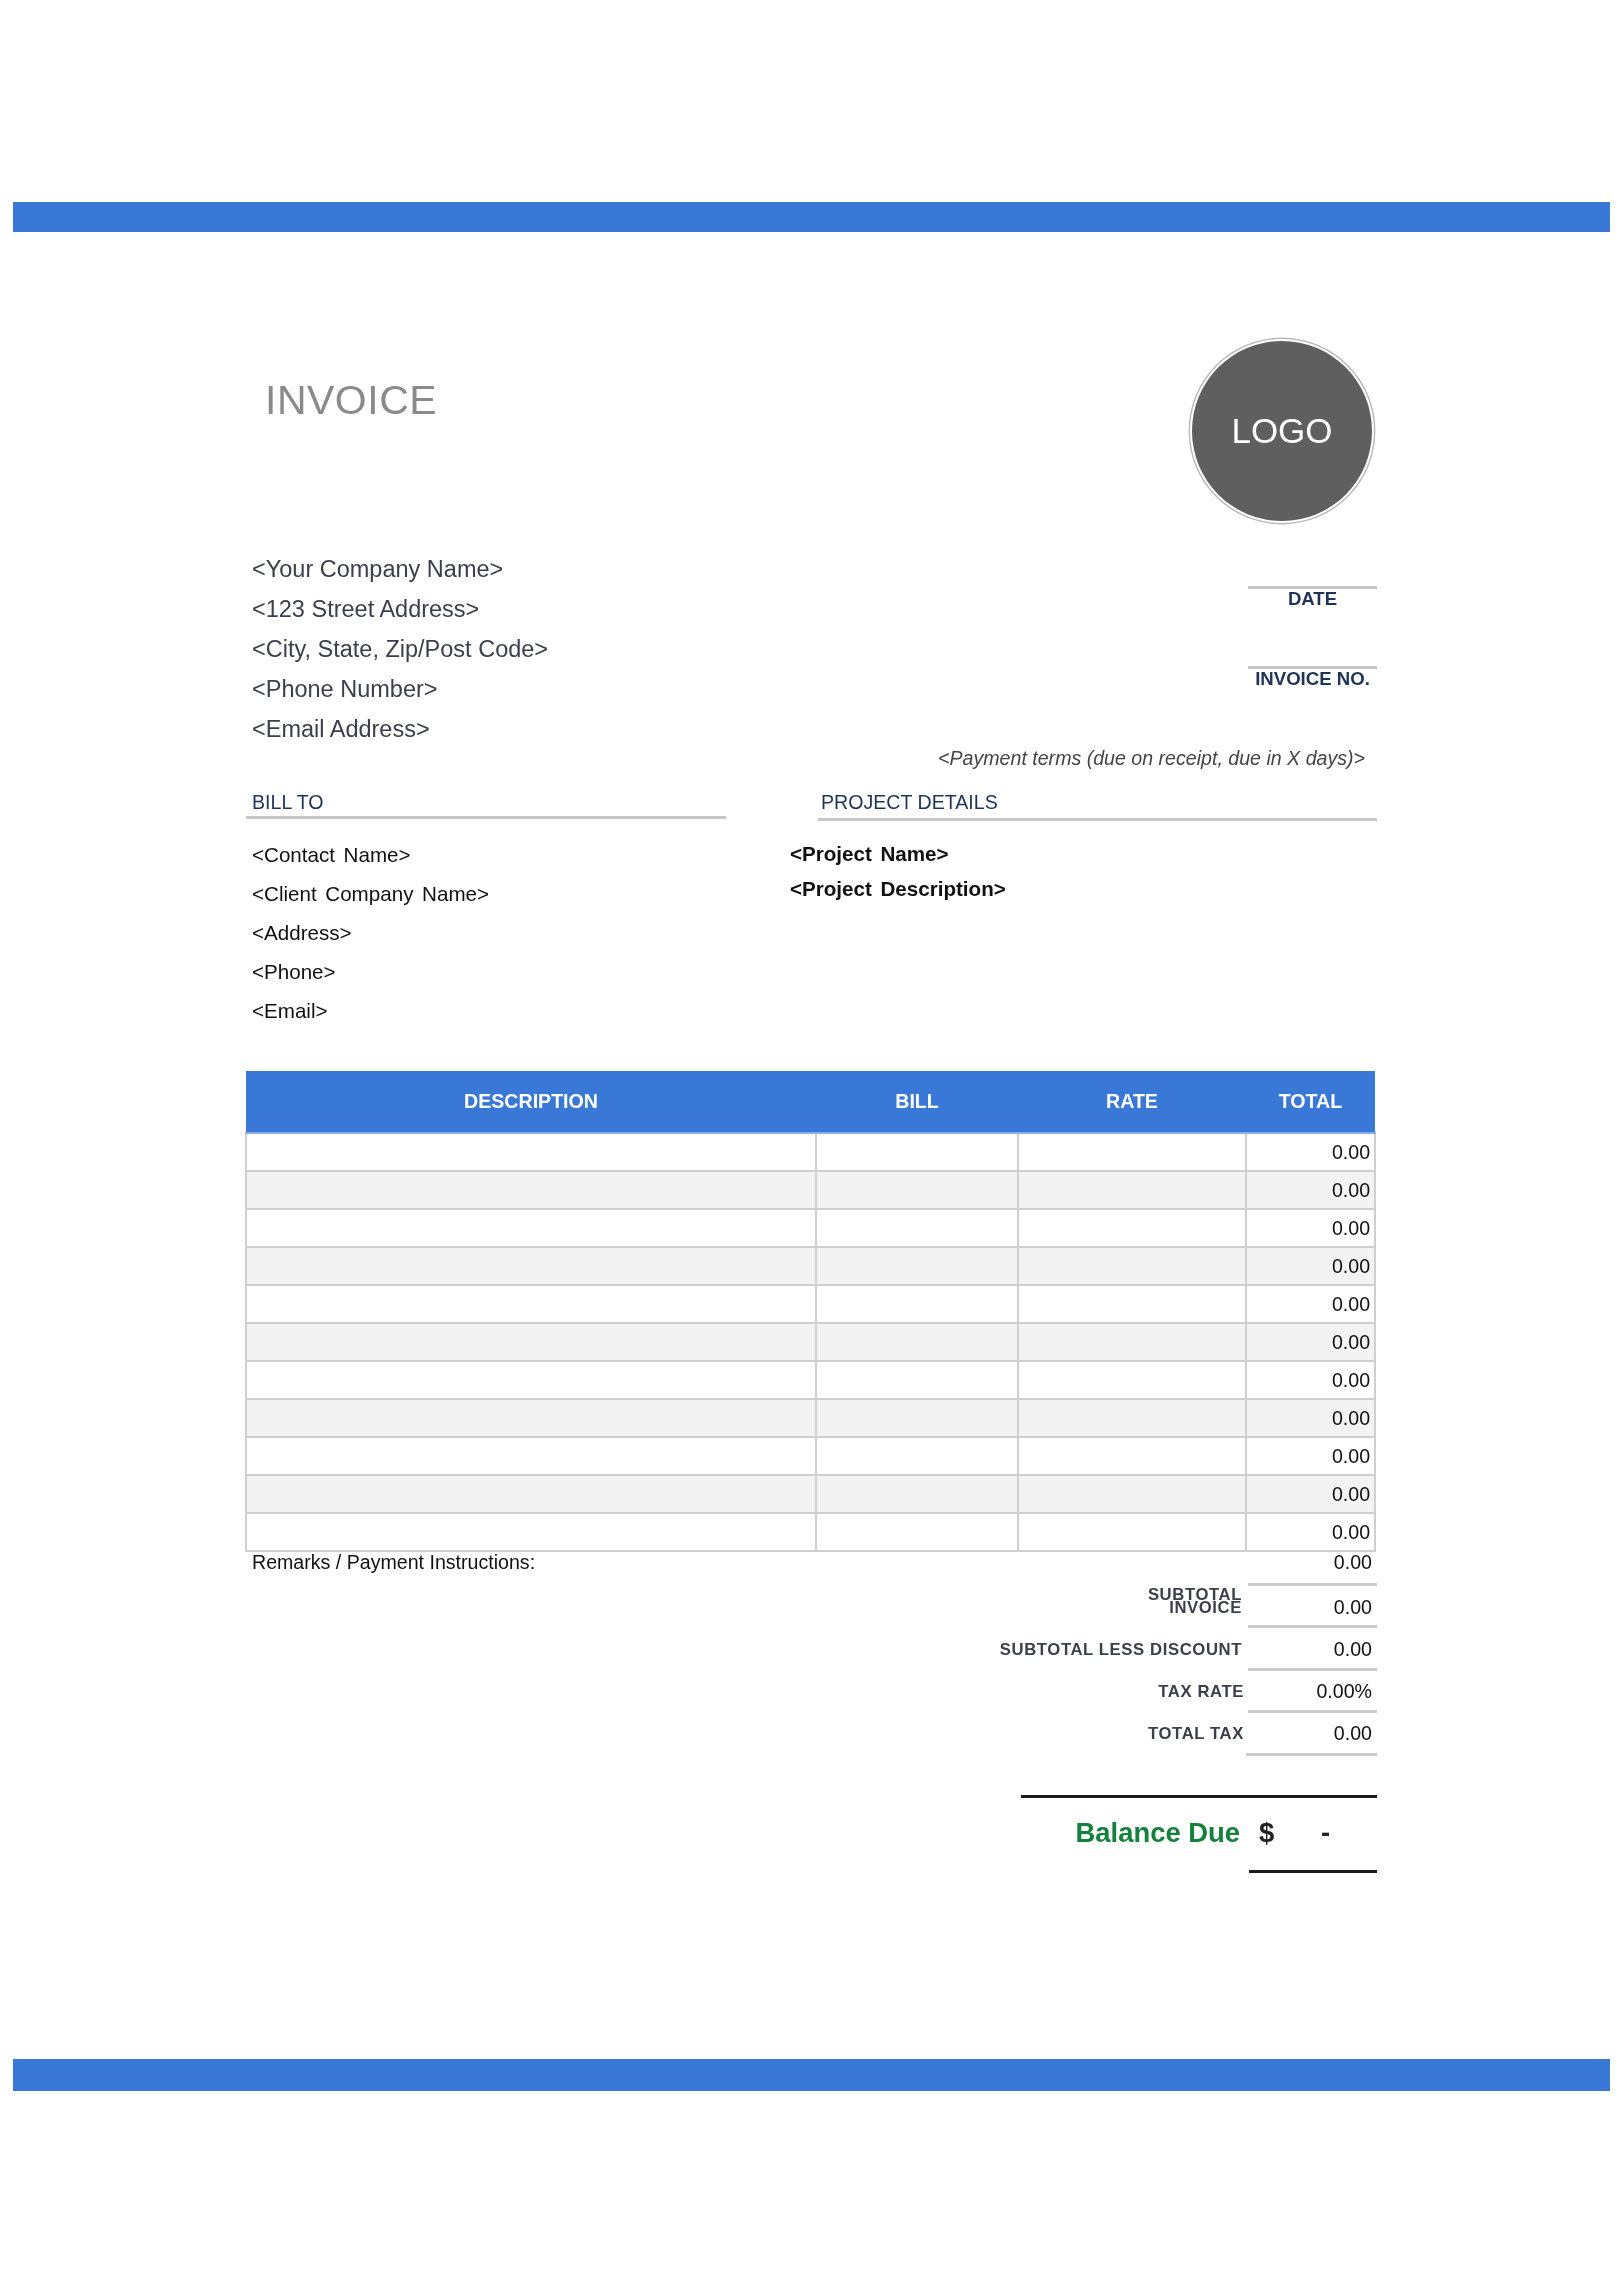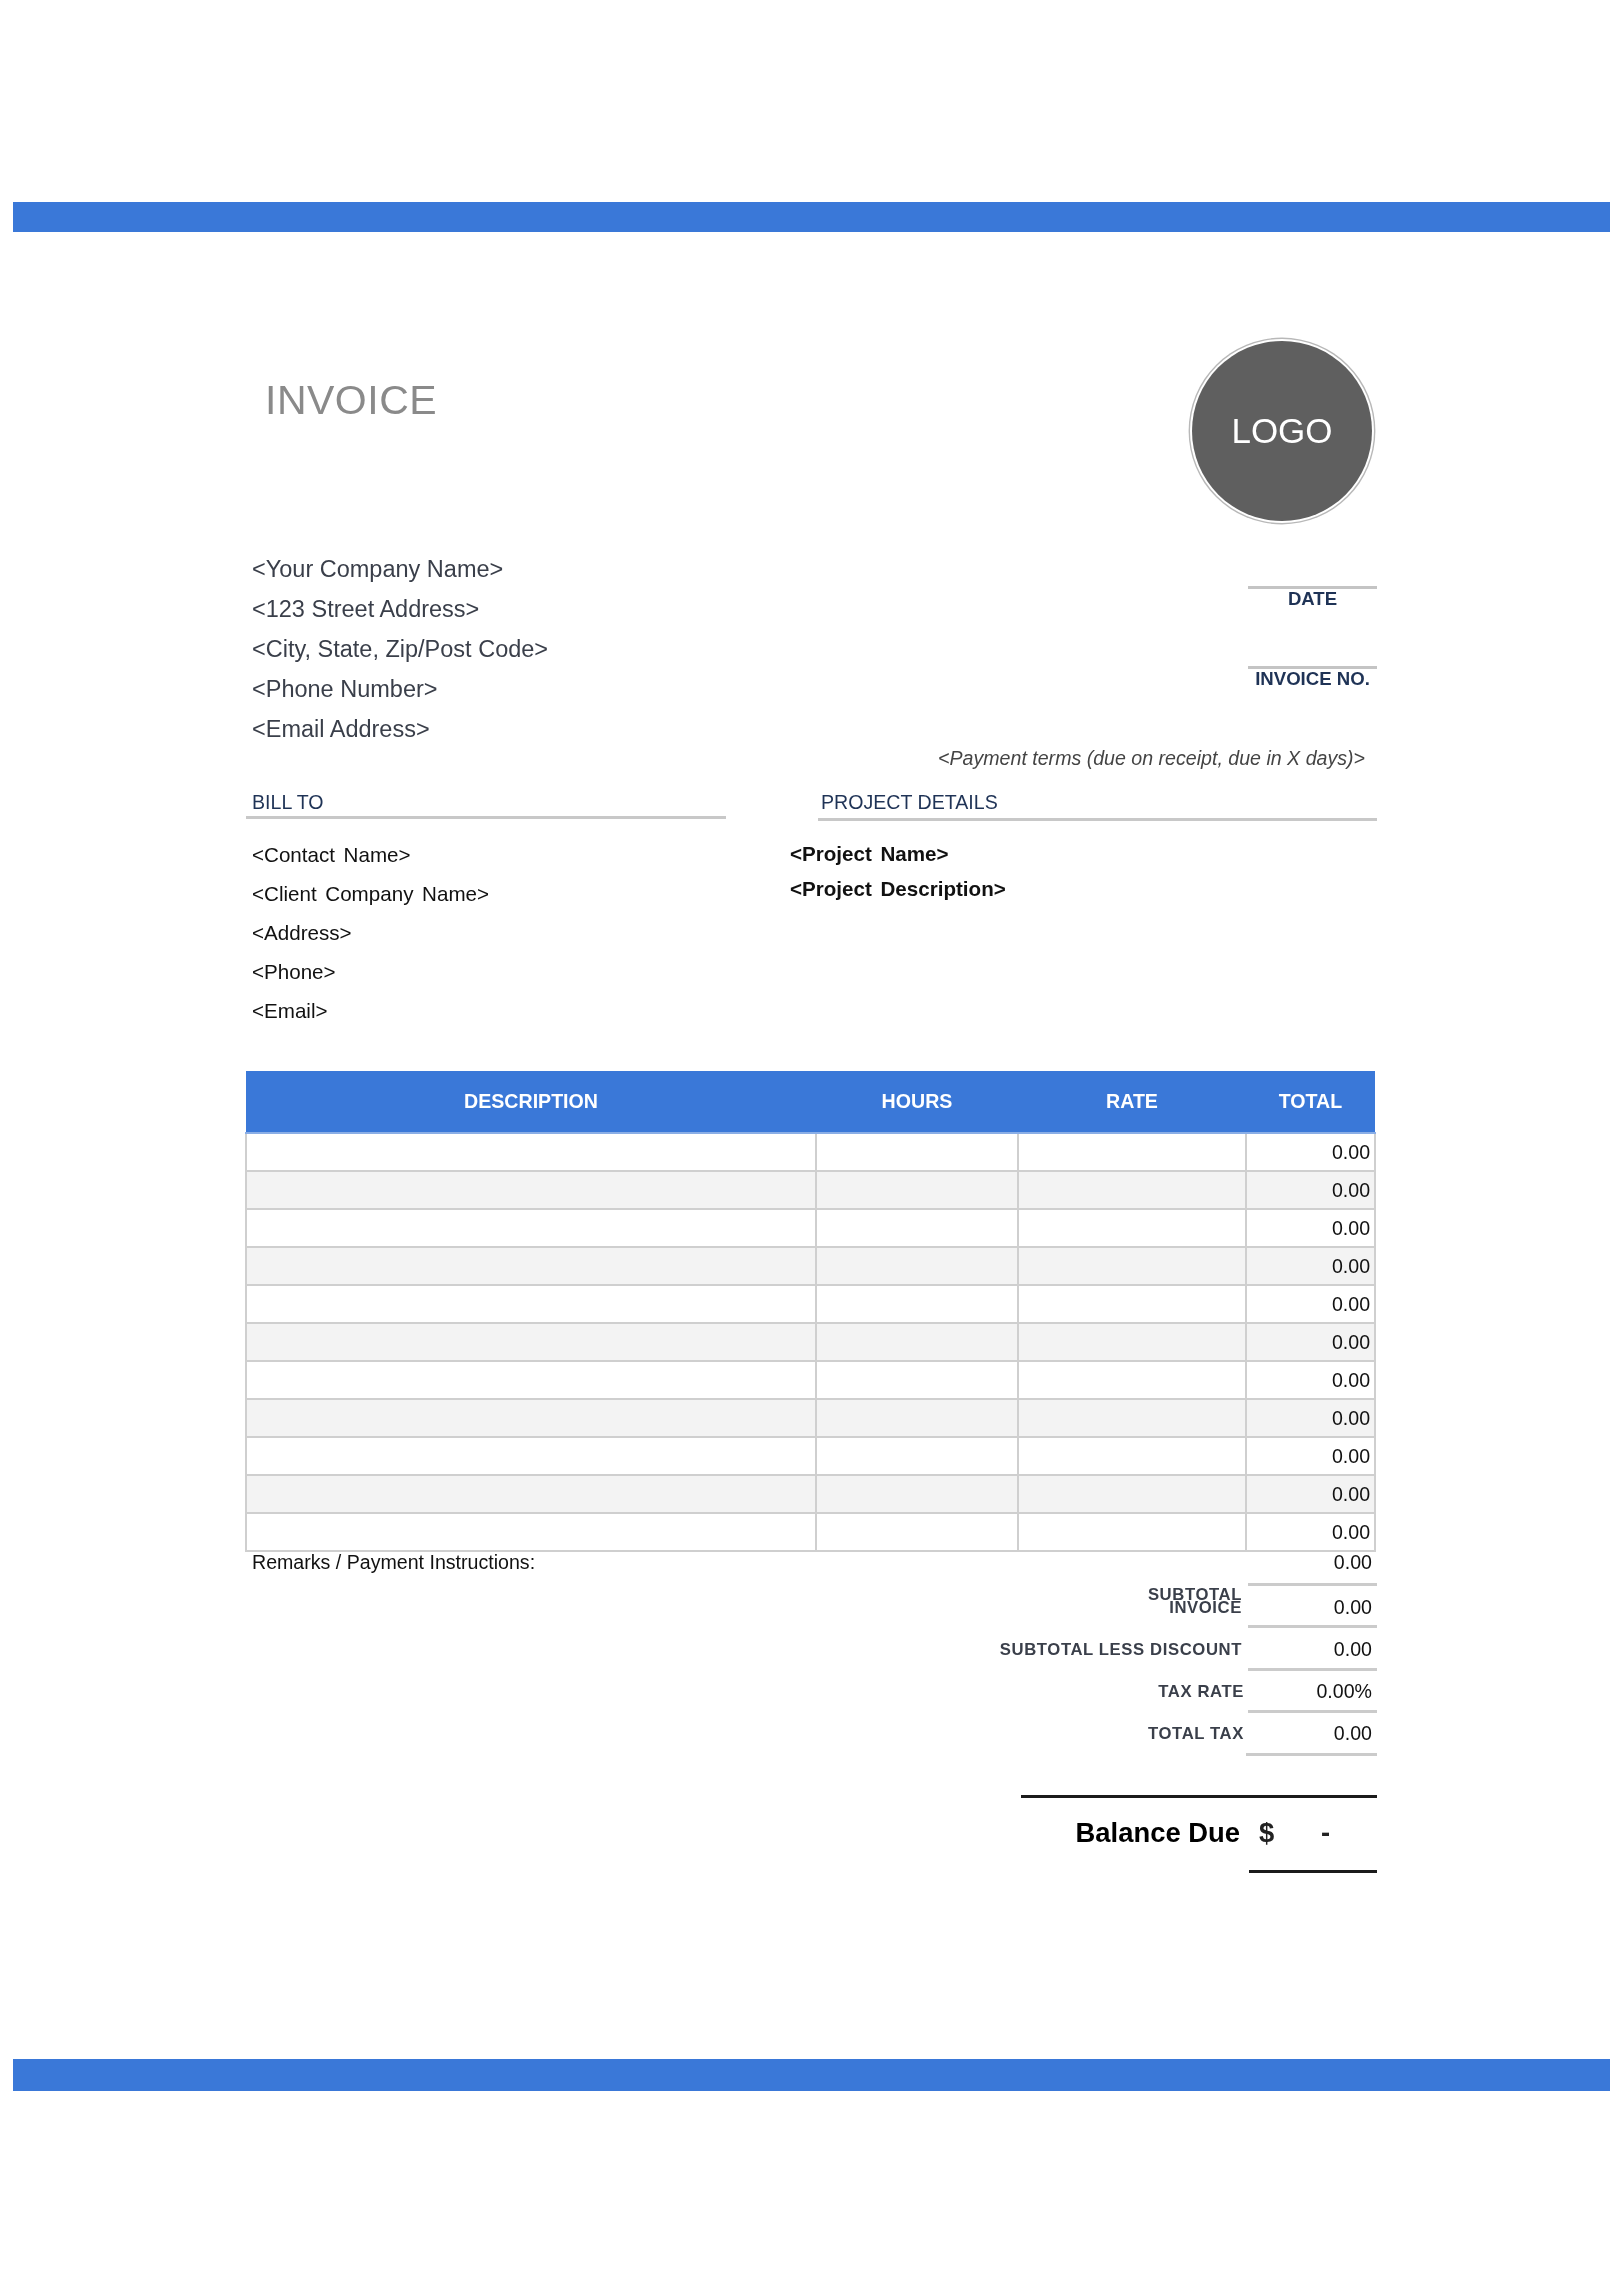--- a/index.html
+++ b/index.html
@@ -19,21 +19,21 @@
   .list { font-size:20.6px; color:#111; word-spacing:2.9px; }
   table.items { position:absolute; left:245px; top:1071px; width:1130px; border-collapse:collapse; table-layout:fixed; }
   table.items th { background:#3a78d8; color:#fff; font-size:19.6px; font-weight:bold; height:37px; padding:12px; text-align:center; border-bottom:2.9px solid #8aaee6; }
   table.items td { height:36px; border:2px solid #cfcfcf; padding:0 3.9px; font-size:19.6px; text-align:right; color:#111; }
   table.items tr.alt td { background:#f3f3f3; }
   .remarks { left:252px; top:1551px; font-size:19.6px; color:#111; }
   .sum-label { font-size:16.7px; font-weight:bold; color:#3a3f4a; text-align:right; letter-spacing:0.6px; }
   .sum-val { font-size:19.6px; color:#111; text-align:right; width:127px; }
   .sum-line { width:129px; height:2.9px; background:#cbcbcb; }
   .bal-top { left:1021px; top:1795px; width:356px; height:2.9px; background:#1b1b1b; }
-  .bal-label { right:382px; top:1817px; font-size:27.4px; font-weight:bold; color:#000000;margin-left:20px; }
+  .bal-label { right:382px; top:1817px; font-size:27.4px; font-weight:bold; color:#15803d;margin-left:20px; }
   .bal-cur { left:1259px; top:1817px; font-size:27.4px; font-weight:bold; color:#222; }
   .bal-val { left:1321px; top:1817px; font-size:27.4px; font-weight:bold; color:#222; }
   .bal-bottom { left:1249px; top:1870px; width:128px; height:2.9px; background:#1b1b1b; }
 </style>
 </head>
 <body>
 
 <div class="bar top"></div>
 
 <div class="abs title">INVOICE</div>
@@ -76,21 +76,21 @@
 <table class="items">
   <colgroup>
       <col style="width:570px">
       <col style="width:202px">
       <col style="width:228px">
       <col style="width:129px">
     </colgroup>
   <thead>
     <tr>
       <th>DESCRIPTION</th>
-      <th>HOURS</th>
+      <th>BILL</th>
       <th>RATE</th>
       <th>TOTAL</th>
     </tr>
   </thead>
   <tbody>
     <tr>
         <td></td>
         <td></td>
         <td></td>
         <td>0.00</td>

